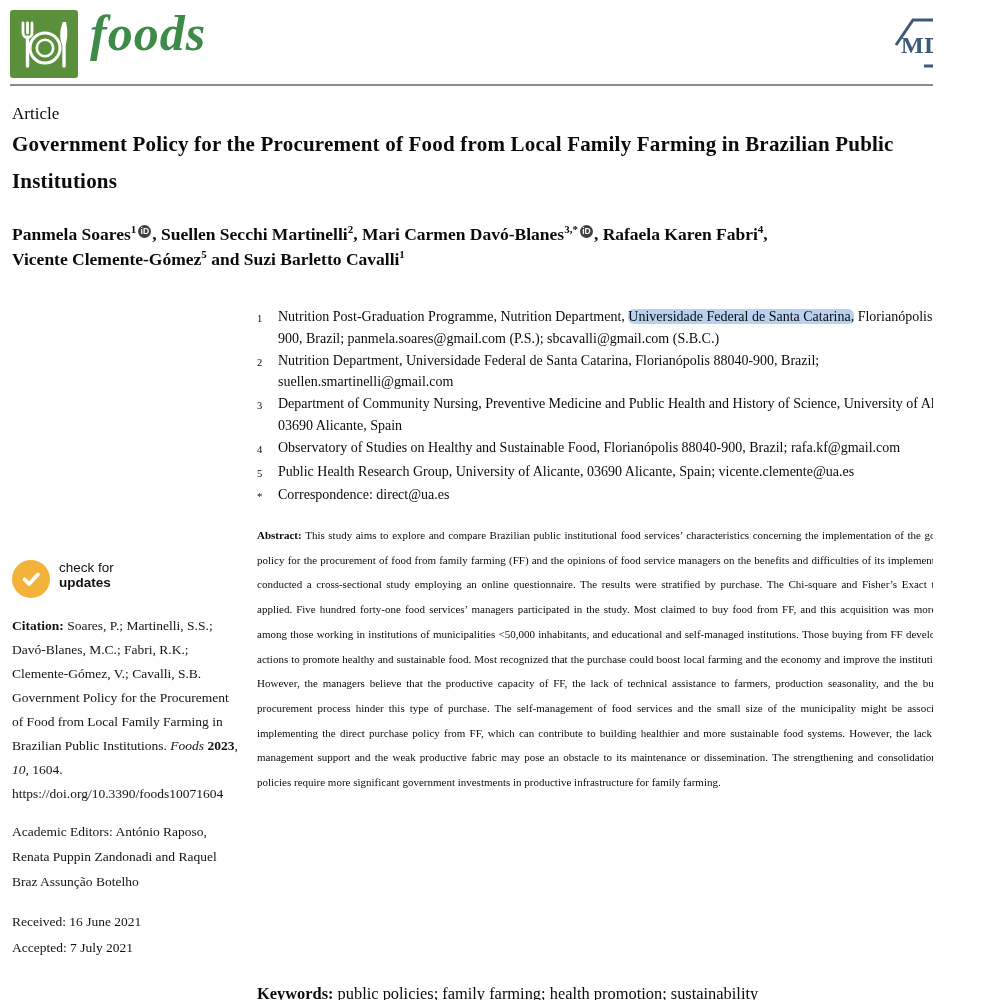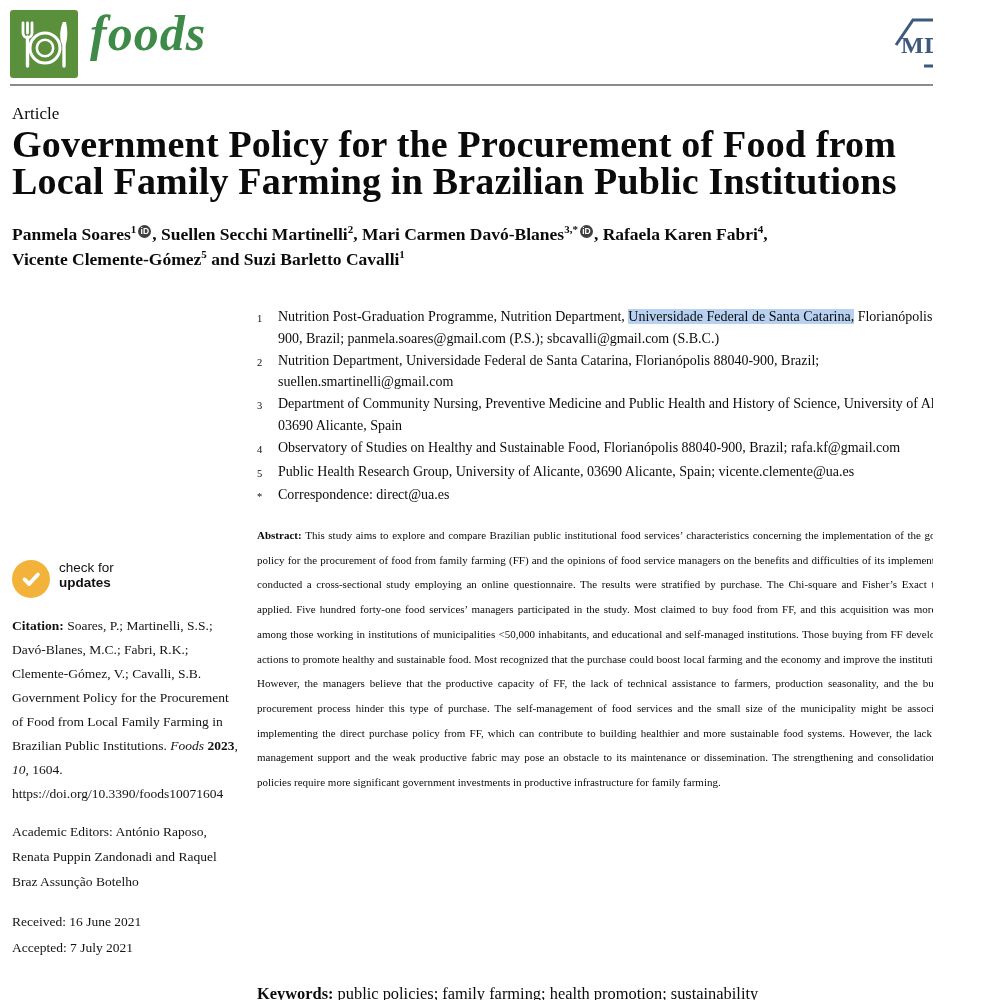--- a/index.html
+++ b/index.html
@@ -8,36 +8,36 @@
 
   
   .foods-logo{position:absolute;left:10px;top:10px;width:68px;height:68px;}
   .journal-name{position:absolute;left:90px;top:4px;font-size:50px;font-style:italic;
         font-weight:bold;color:#3e8b49;letter-spacing:1px;}
   .mdpi-logo{position:absolute;left:892px;top:12px;width:84px;height:62px;}
   .rule{position:absolute;left:10px;top:84px;width:969px;height:2px;background:#8b8b8b;}
 
   
   .article-type{position:absolute;left:12px;top:104px;font-size:17px;}
-  .title{position:absolute;left:12px;top:126px;width:930px;margin:0;font-size:38px;
+  .title{position:absolute;left:12px;top:126px;width:930px;margin:0;font-size:21px;
         line-height:37px;font-weight:bold;letter-spacing:.2px;}
   .authors{position:absolute;left:12px;top:222px;width:960px;font-size:17.5px;
         line-height:25px;font-weight:bold;}
   .asup{font-size:11px;vertical-align:super;line-height:0;}
   .orcid{display:inline-block;width:13px;height:13px;border-radius:50%;background:#404040;
         color:#fff;font-family:"Liberation Sans",sans-serif;font-size:8.5px;font-weight:bold;
         line-height:13px;text-align:center;vertical-align:6px;margin:0 1px 0 2px;cursor:pointer;}
 
   
   .affiliations{position:absolute;left:257px;top:306px;width:719px;font-size:14px;
         line-height:21.8px;}
   .aff-row{display:flex;}
   .aff-num{flex:none;width:21px;font-size:10.5px;padding-top:2px;}
   .aff-text{flex:1;}
-  .hl{background:#b8d1f0;}
+  .hl{background:#b8d1f0;border-radius:6px;}
 
   
   .sidebar{position:absolute;left:12px;top:560px;width:230px;font-size:13.5px;color:#141414;}
   .crossmark{display:flex;gap:9px;cursor:pointer;width:122px;}
   .cm-circle{flex:none;width:38px;height:38px;border-radius:50%;background:#f3b33b;
         display:flex;align-items:center;justify-content:center;}
   .cm-text{font-family:"Liberation Sans",sans-serif;font-size:13.5px;line-height:15px;color:#111;}
   .cm-text span,.cm-text b{display:block;}
   .cite{margin:16px 0 0;line-height:24px;}
   .editors{margin:13px 0 0;line-height:25px;}

